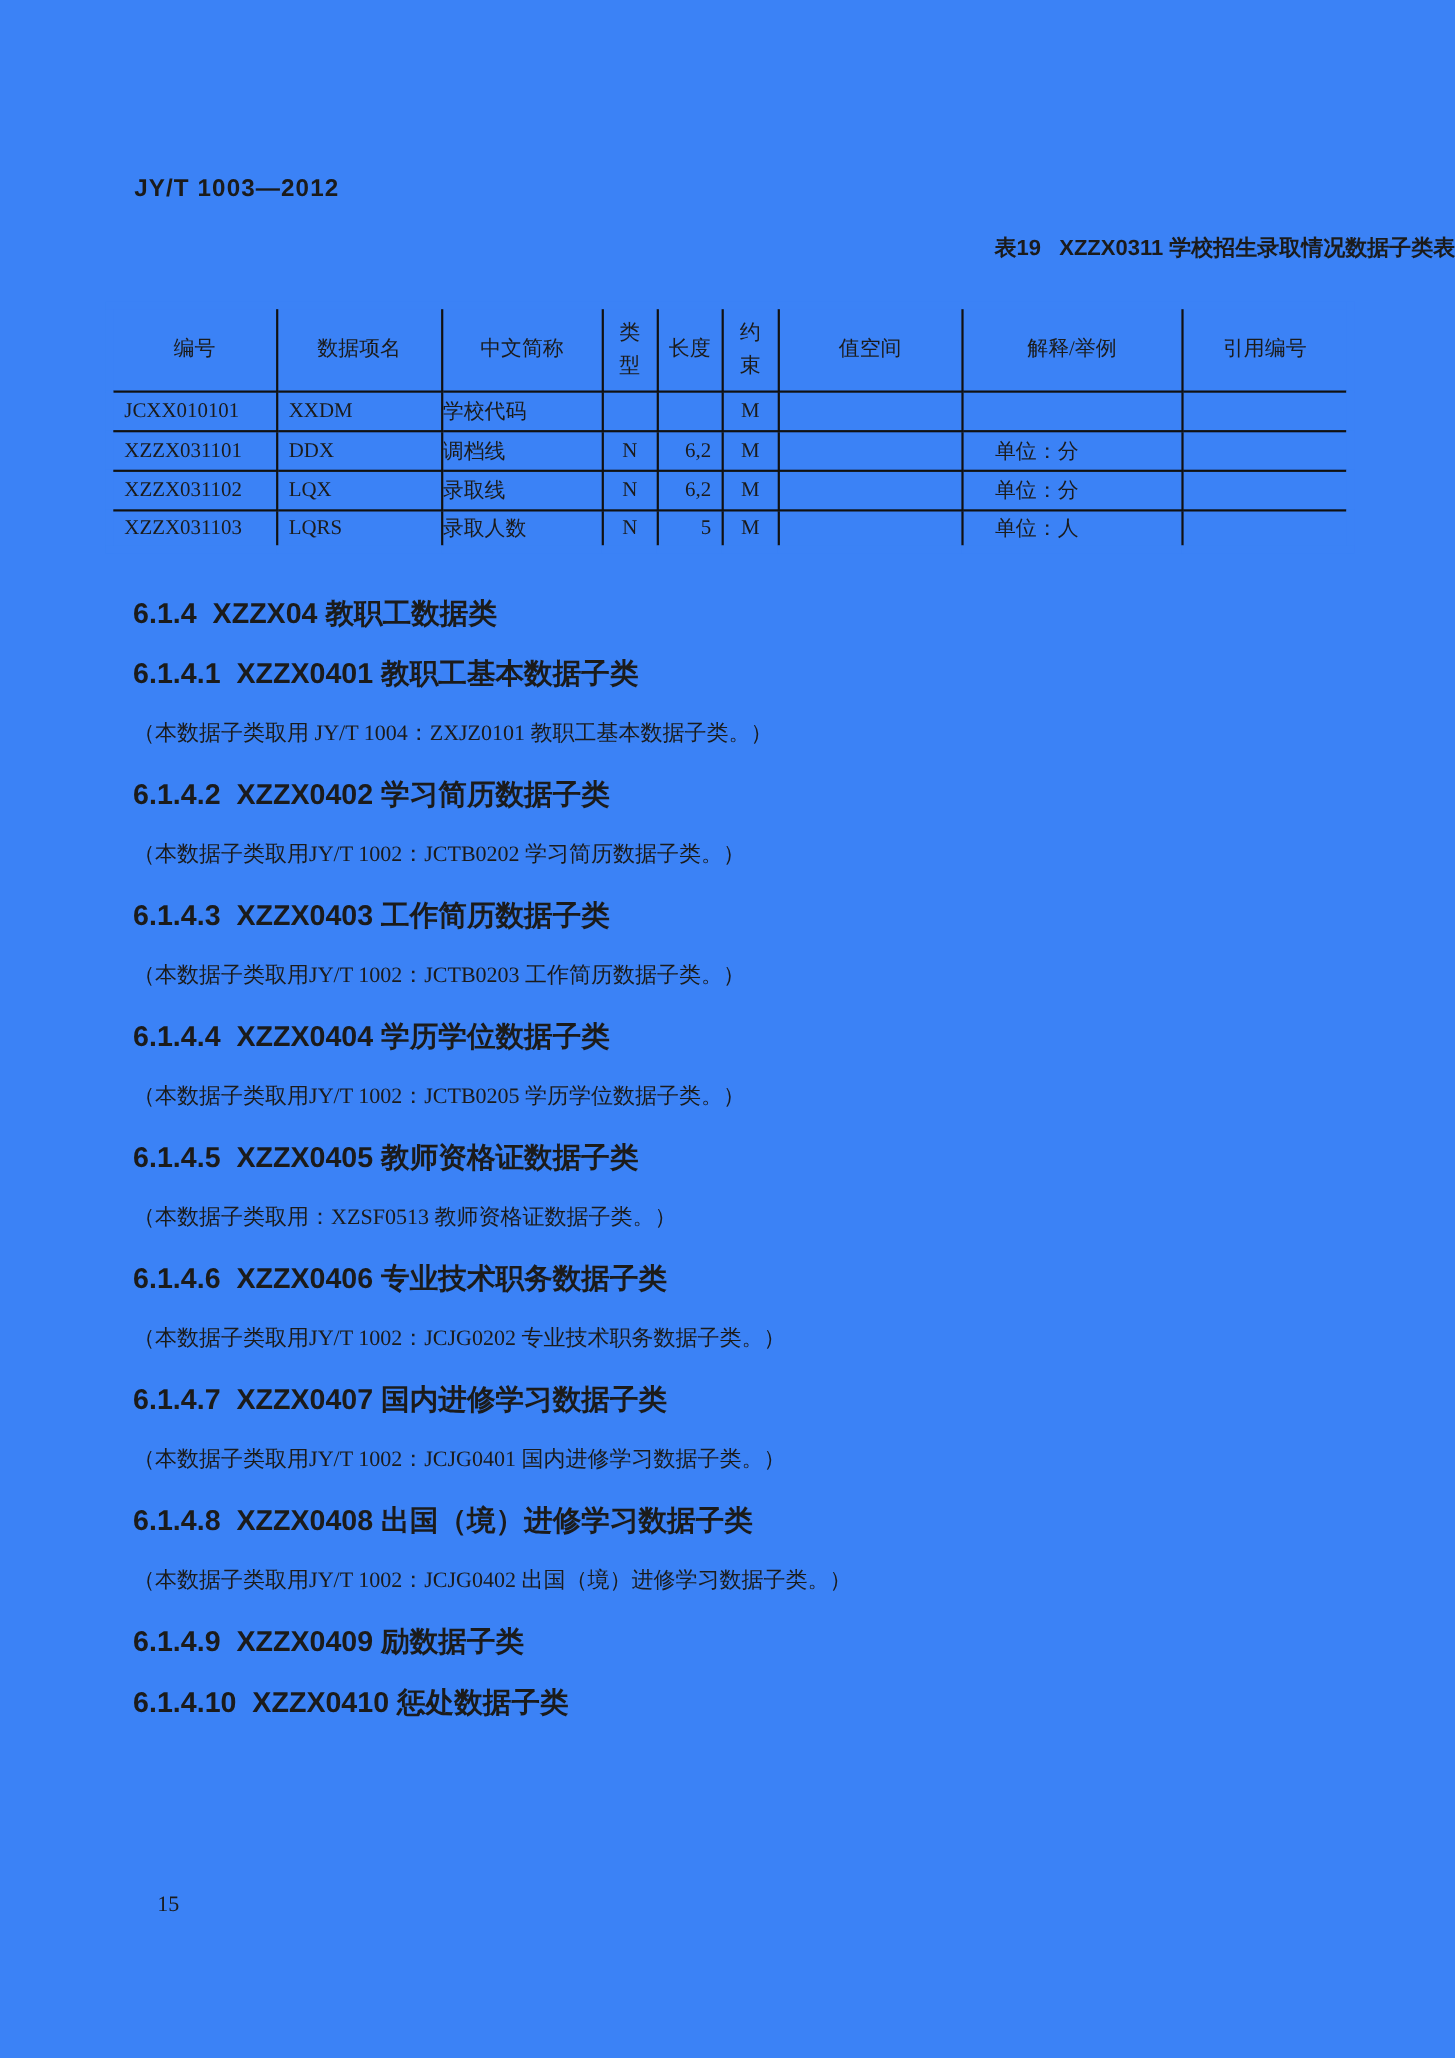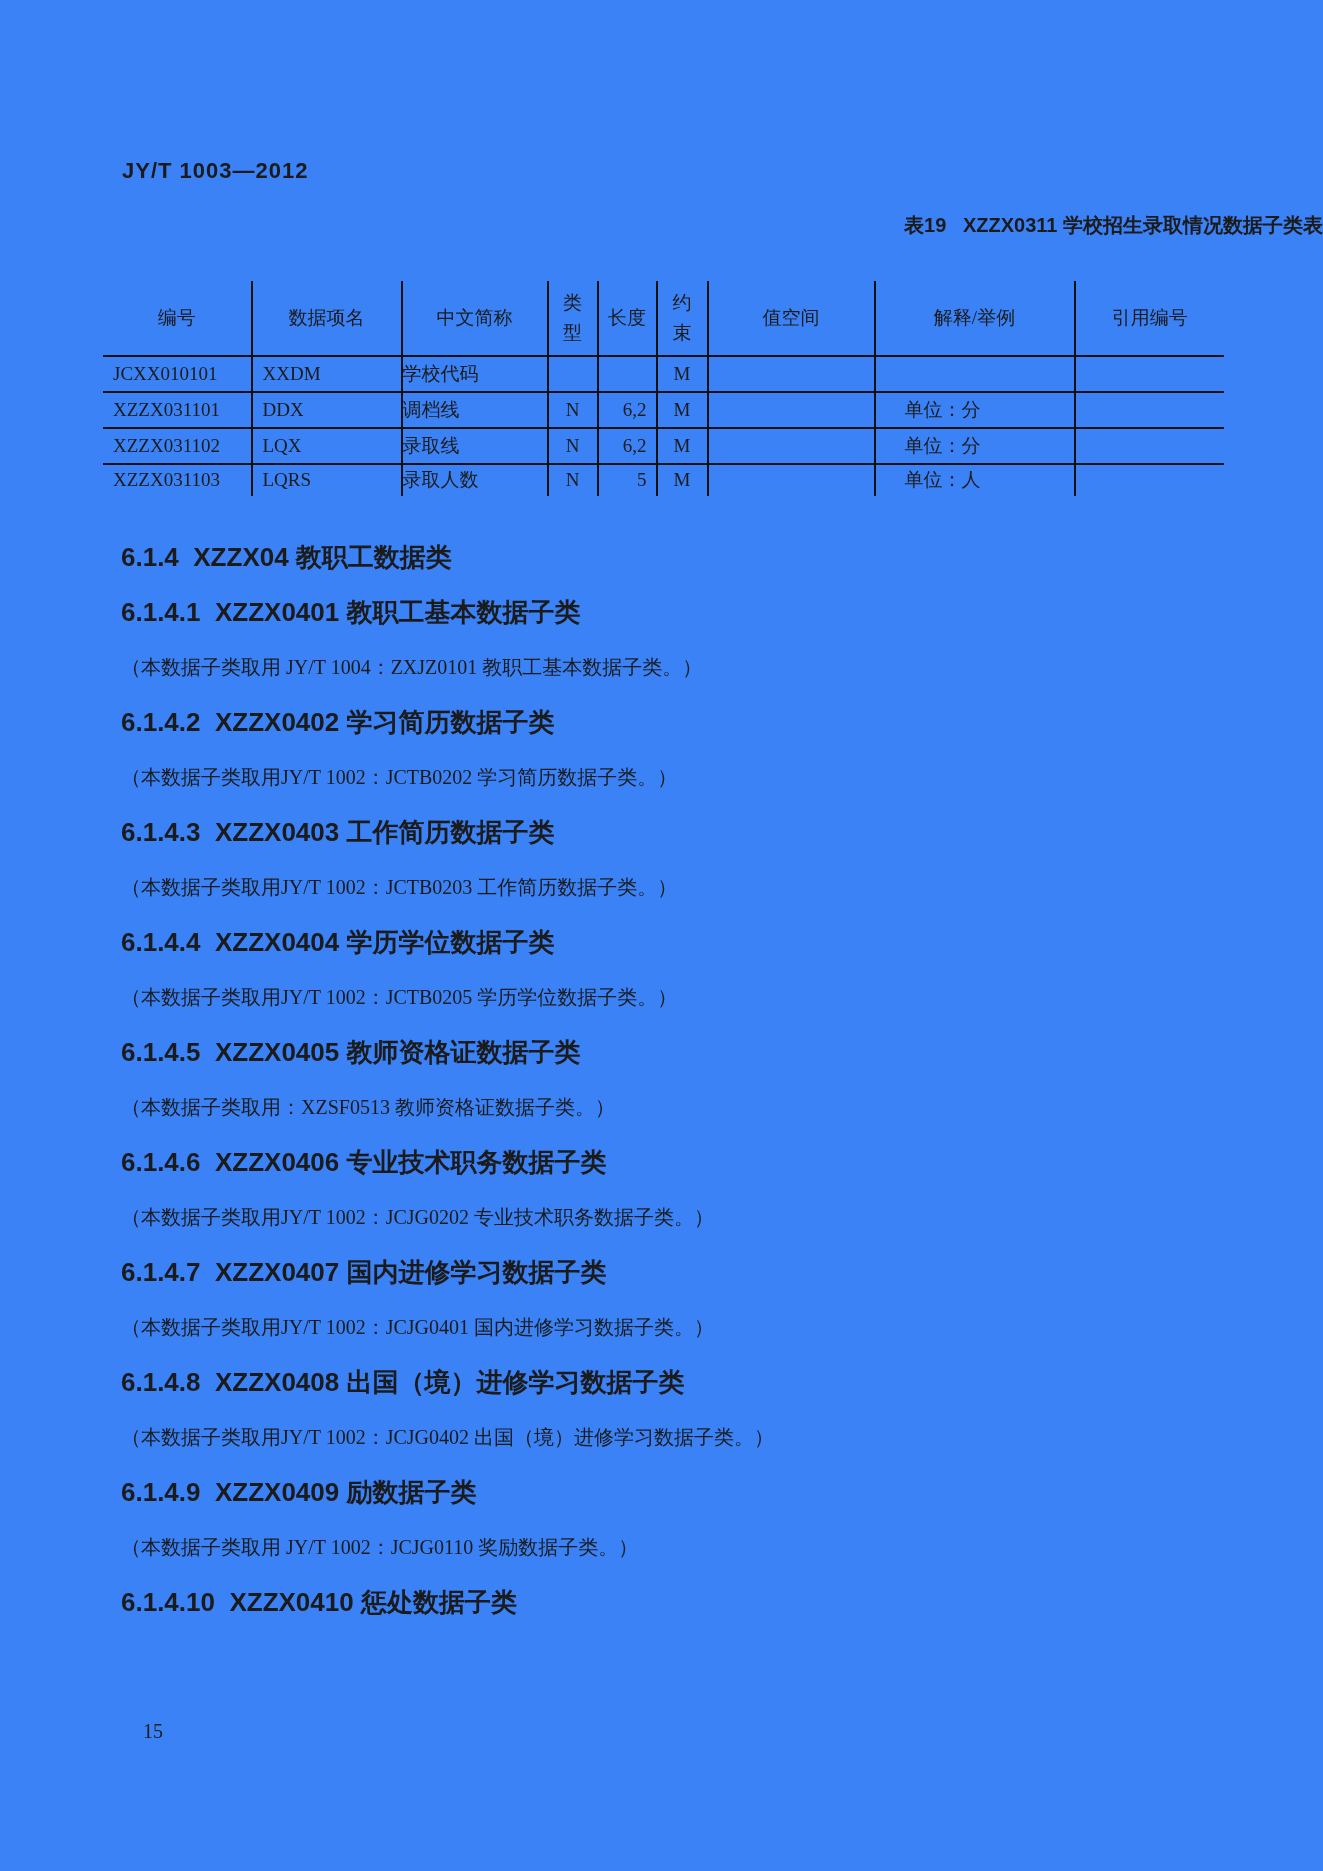--- a/index.html
+++ b/index.html
@@ -194,19 +194,18 @@
       <div class="sec-note">（本数据子类取用JY/T 1002：JCTB0205 学历学位数据子类。）</div>
       <div class="sec-heading">6.1.4.5  XZZX0405 教师资格证数据子类</div>
       <div class="sec-note">（本数据子类取用：XZSF0513 教师资格证数据子类。）</div>
       <div class="sec-heading">6.1.4.6  XZZX0406 专业技术职务数据子类</div>
       <div class="sec-note">（本数据子类取用JY/T 1002：JCJG0202 专业技术职务数据子类。）</div>
       <div class="sec-heading">6.1.4.7  XZZX0407 国内进修学习数据子类</div>
       <div class="sec-note">（本数据子类取用JY/T 1002：JCJG0401 国内进修学习数据子类。）</div>
       <div class="sec-heading">6.1.4.8  XZZX0408 出国（境）进修学习数据子类</div>
       <div class="sec-note">（本数据子类取用JY/T 1002：JCJG0402 出国（境）进修学习数据子类。）</div>
       <div class="sec-heading">6.1.4.9  XZZX0409 励数据子类</div>
-      <div class="sec-note">（本数据子类取用 JY/T 1002：JCJG0110 奖励数据子类。）</div>
       <div class="sec-heading">6.1.4.10  XZZX0410 惩处数据子类</div>
     </div>
 
   <div class="page-number">15</div>
 
 </div>
 
 </body></html>

